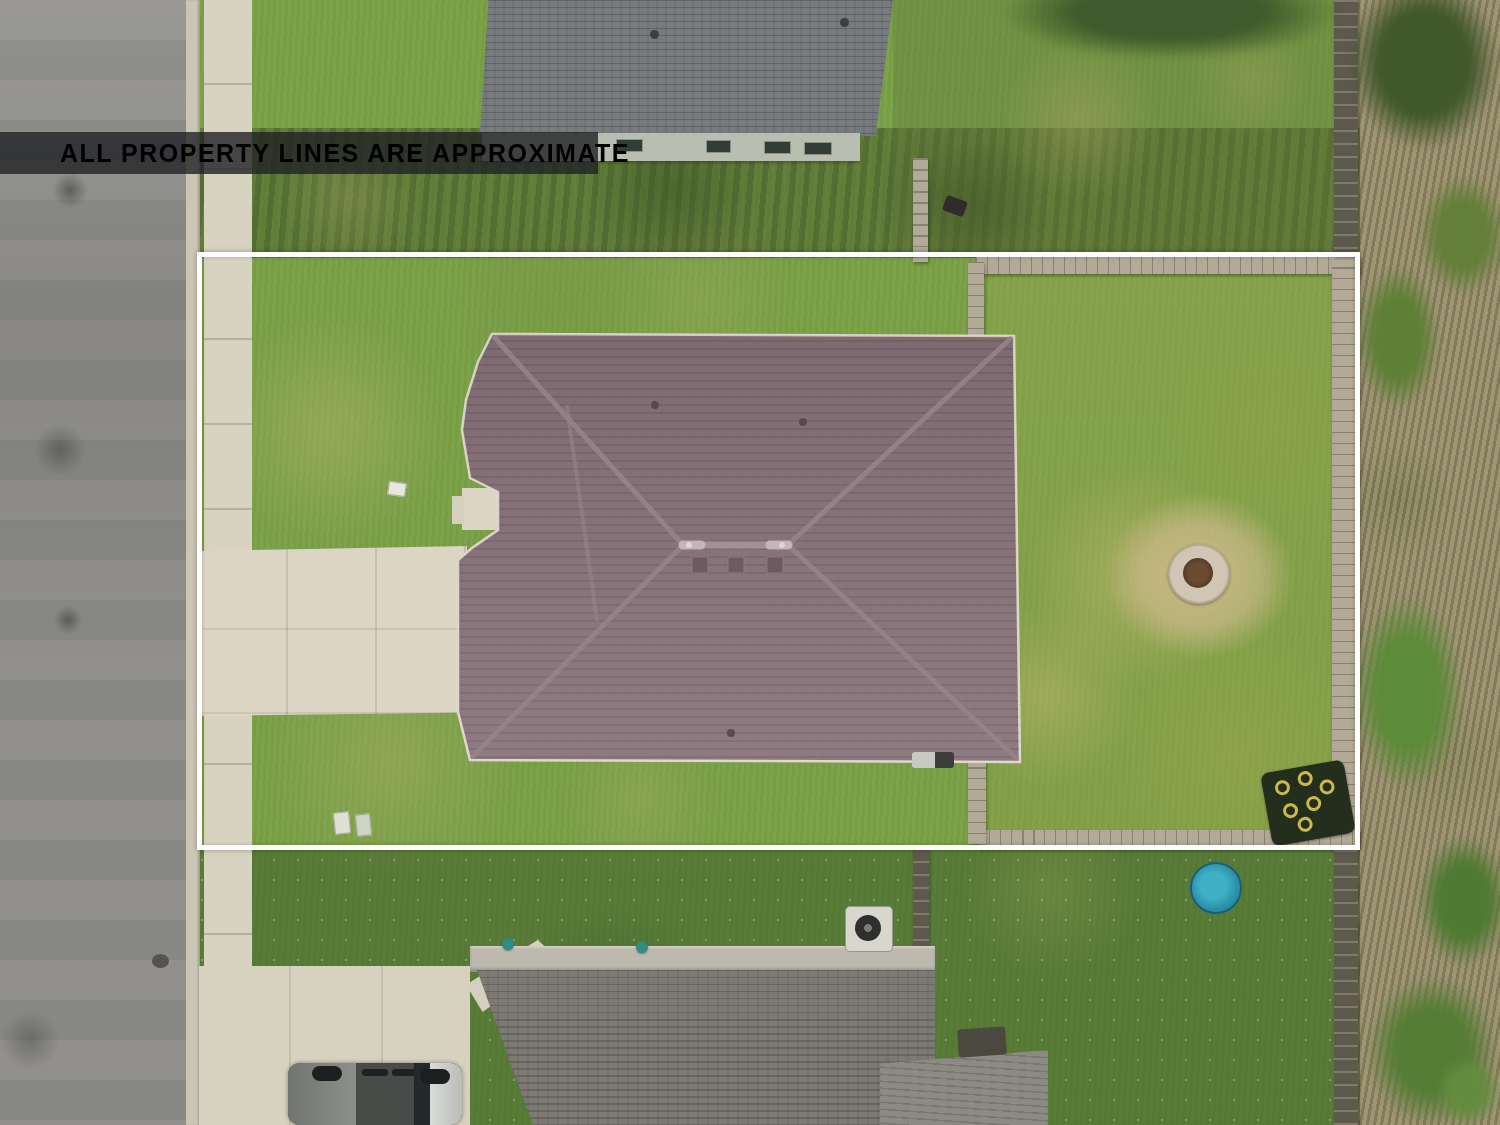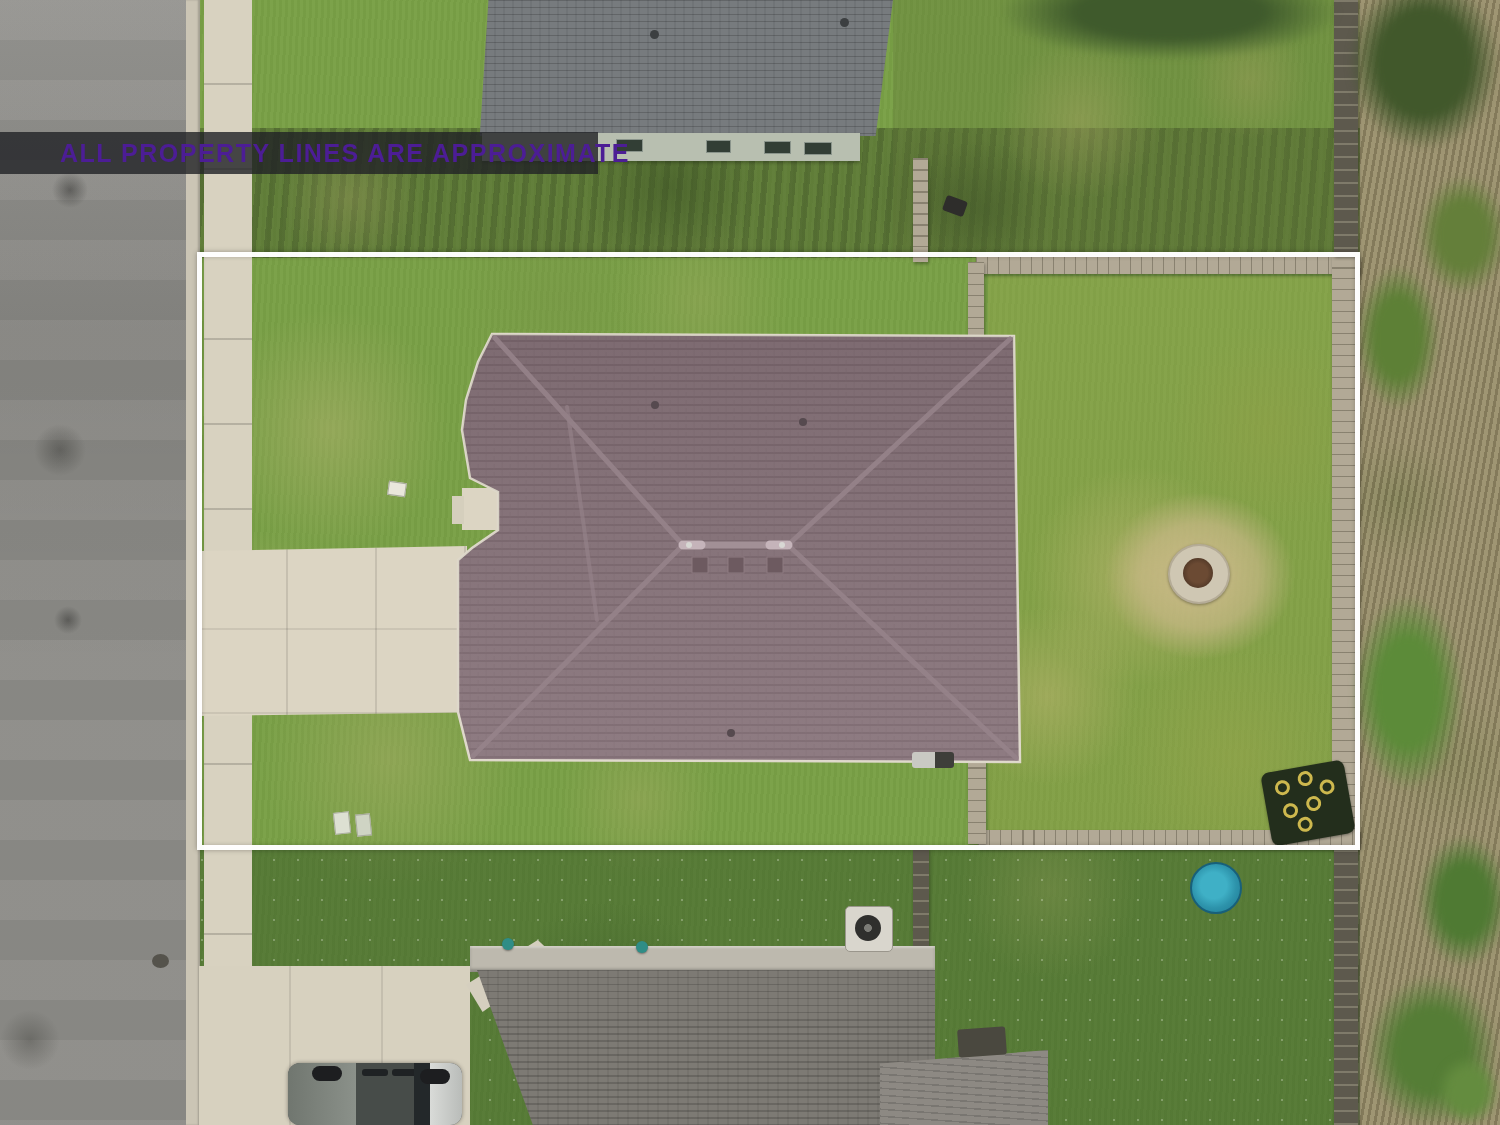--- a/index.html
+++ b/index.html
@@ -147,21 +147,21 @@
   .t-bar{position:absolute;top:6px;width:26px;height:7px;background:#1f2224;border-radius:3px;}
   .t-windshield{position:absolute;left:126px;top:0;width:16px;height:100%;background:#23282a;}
   .t-hood{position:absolute;left:142px;top:0;width:32px;height:100%;
     background:linear-gradient(90deg,#d9dbd8,#b9bcb9);}
   .t-wheel{position:absolute;width:30px;height:15px;border-radius:8px;background:#1d1e20;z-index:8;}
 
   
   .property-line{left:197px;top:252px;width:1163px;height:598px;z-index:20;box-sizing:border-box;
     border:5px solid rgba(255,255,255,.98);box-shadow:0 0 5px rgba(0,0,0,.3), inset 0 0 4px rgba(0,0,0,.2);}
   .banner{left:0;top:132px;width:598px;height:42px;z-index:30;background:rgba(33,34,38,.80);
-    color:#4c1d95;font-weight:700;font-size:25px;line-height:42px;letter-spacing:1.5px;
+    color:#000000;font-weight:700;font-size:25px;line-height:42px;letter-spacing:1.5px;
     padding-left:60px;box-sizing:border-box;white-space:nowrap;}
   svg.roof{position:absolute;left:450px;top:326px;z-index:6;}
 </style>
 </head>
 <body>
 
 <div class="stage">
 
   <div class="abs ground"></div>
   <div class="abs rough-right"></div>

